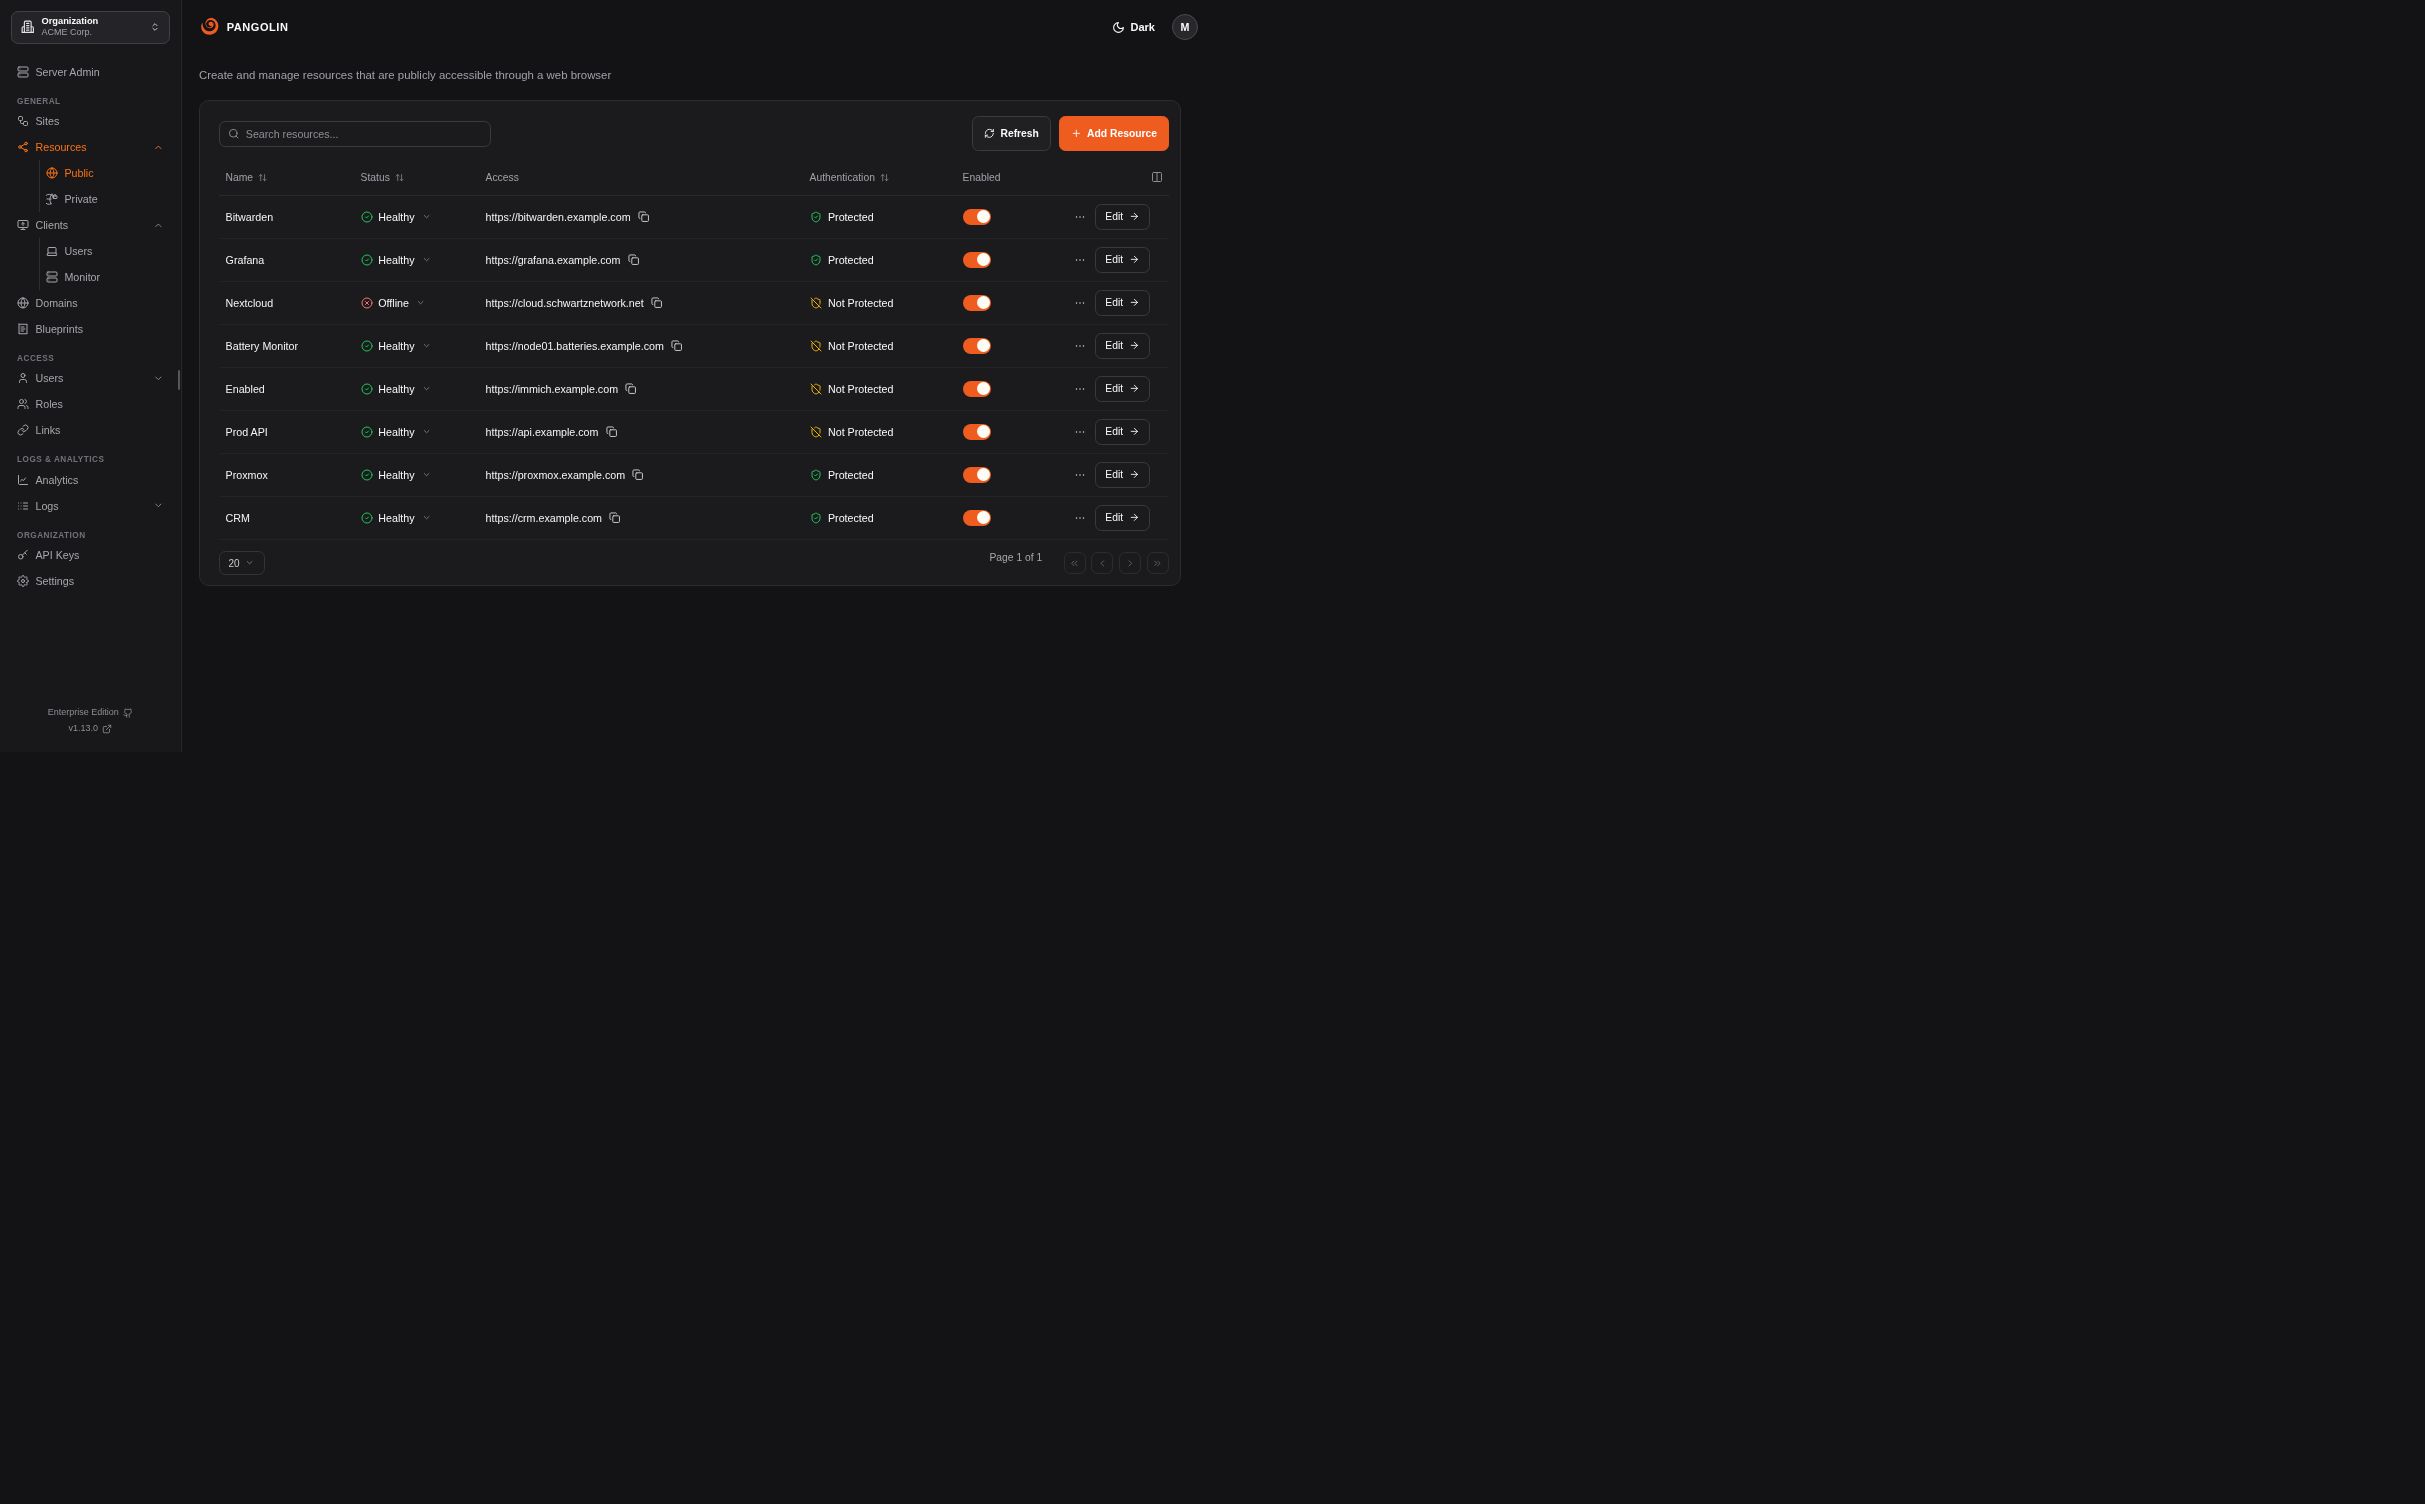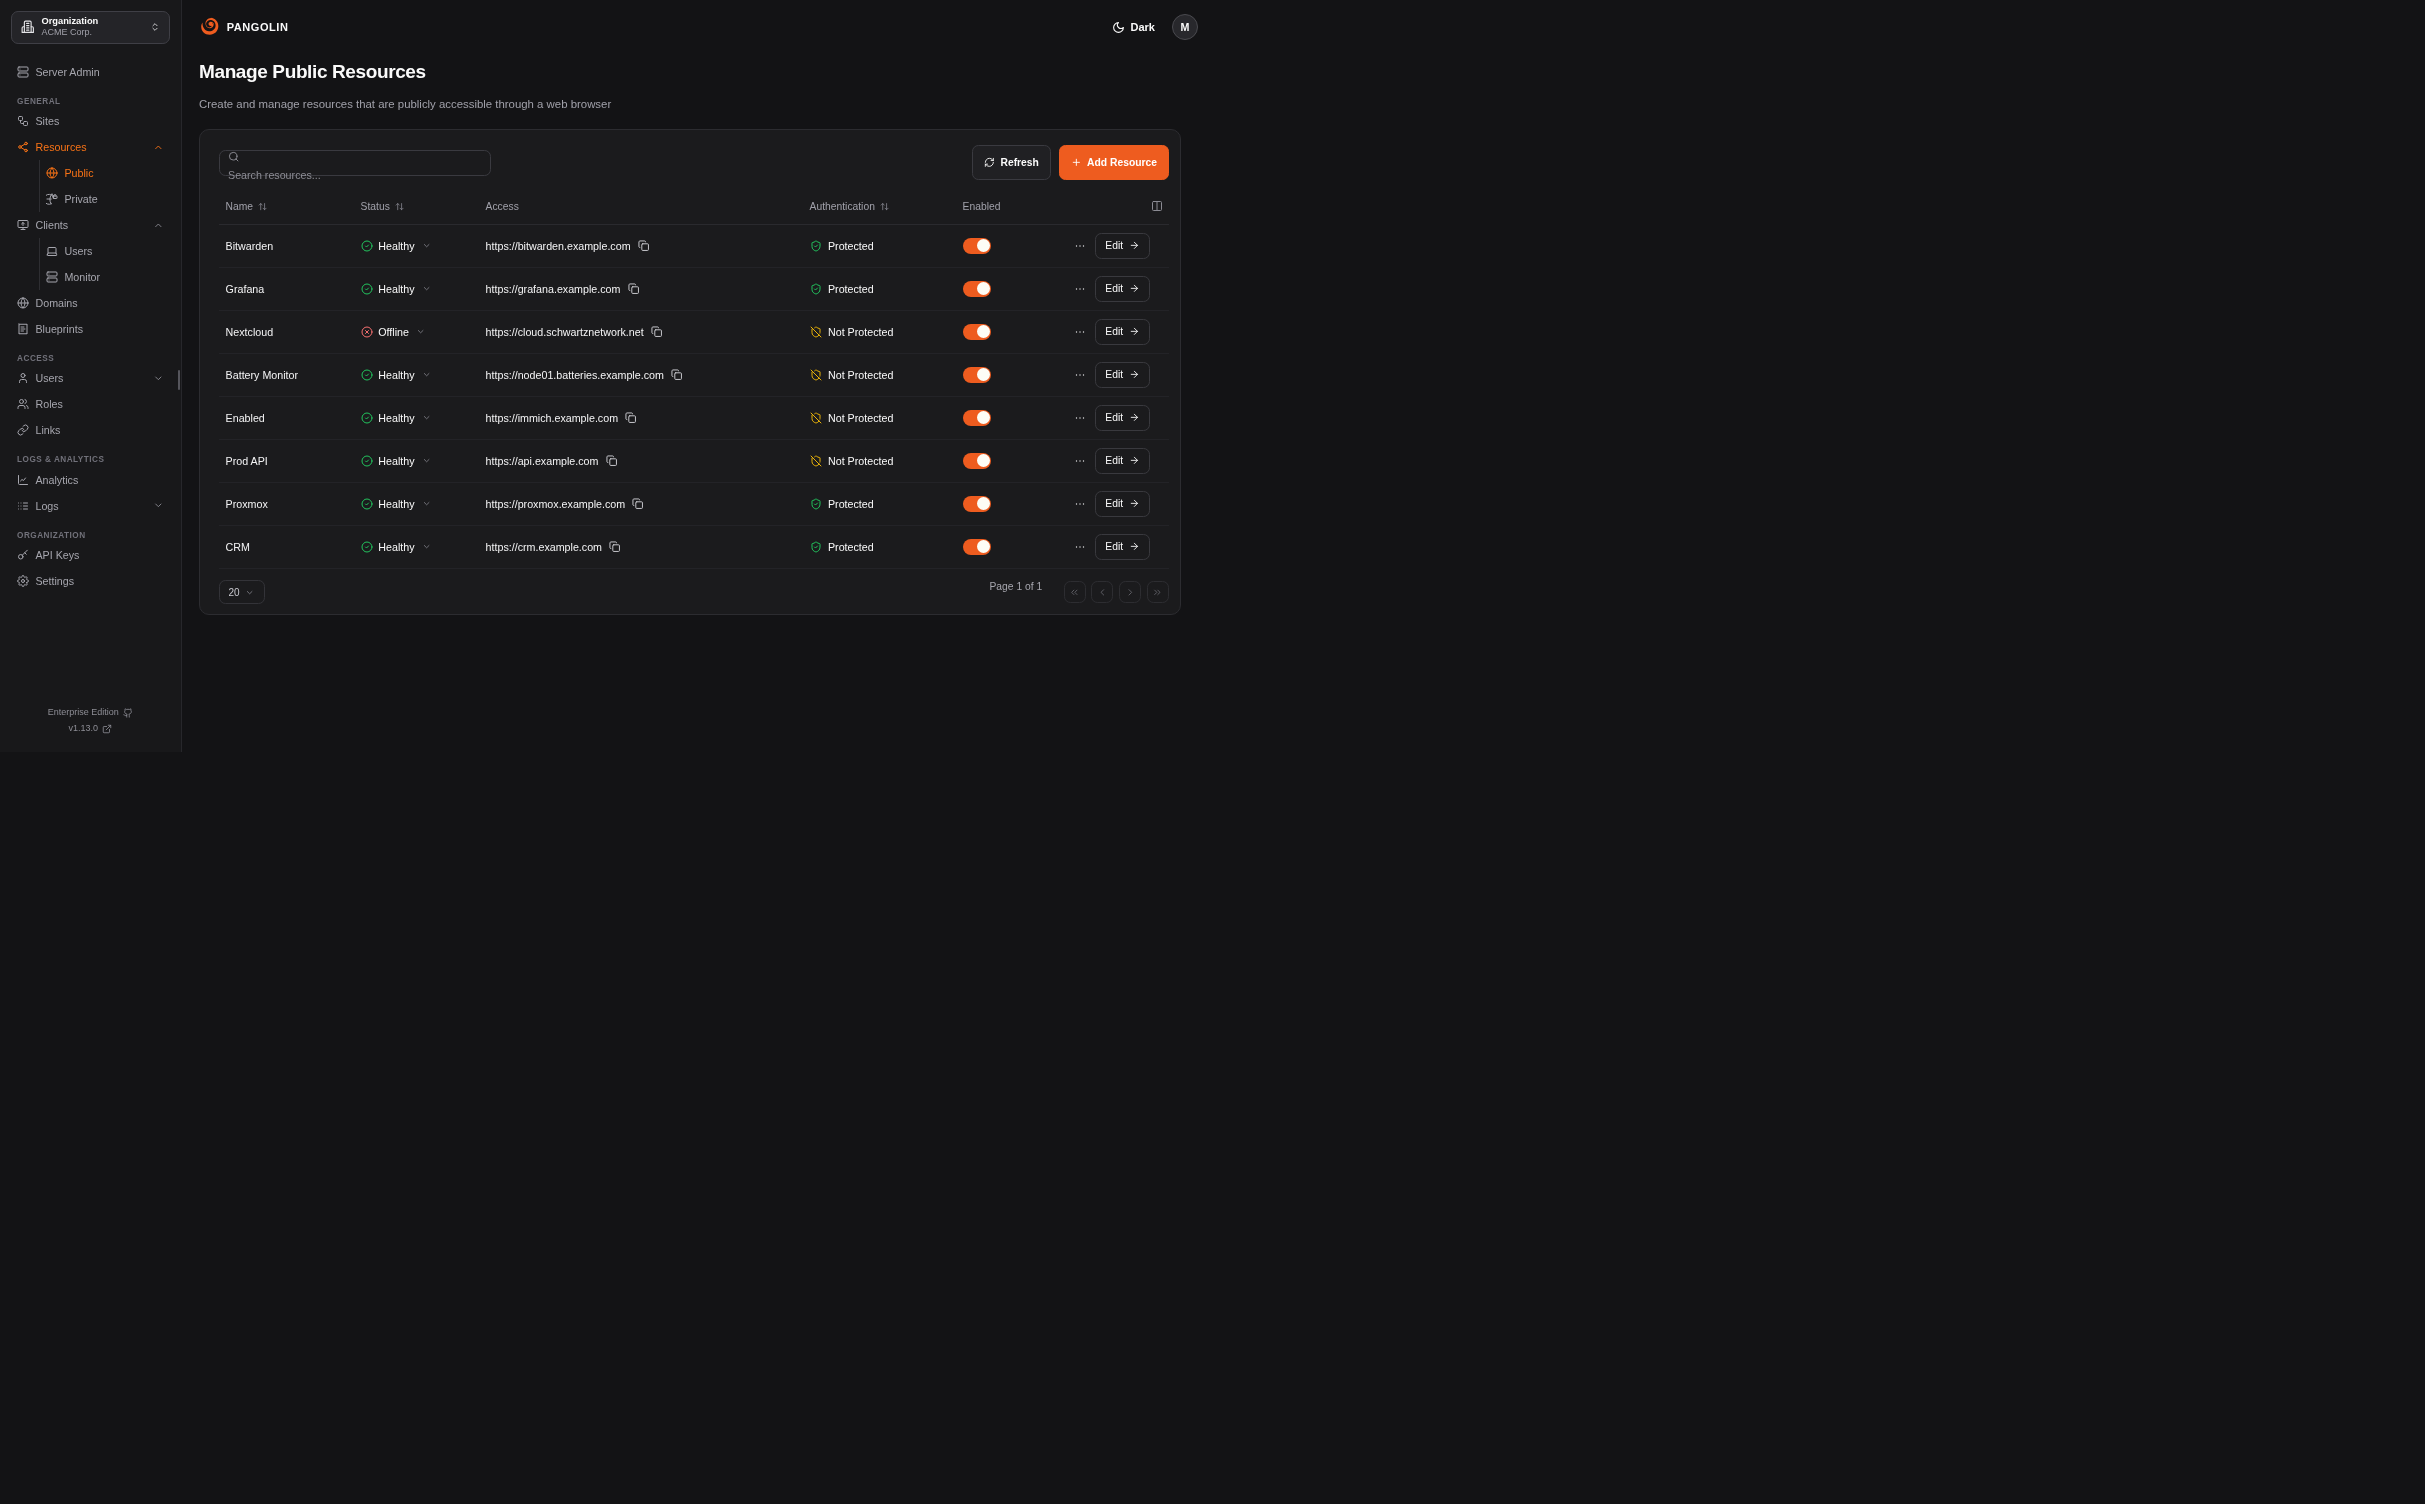--- a/index.html
+++ b/index.html
@@ -96,21 +96,21 @@
   .page-subtitle{font-size:11.4px;color:var(--txt-2);margin-top:15px}
 
   .card{
     margin-top:18.5px;background:var(--card-bg);border:0.7px solid var(--border);
     border-radius:10px;padding:15.7px 11.4px 10px 18.5px;
     display:flex;flex-direction:column;flex-shrink:0;
   }
   .toolbar{display:flex;align-items:center;justify-content:space-between}
   .search-box{
     width:272px;height:26px;border:0.7px solid var(--border-input);border-radius:6.4px;
-    display:flex;gap:6.4px;padding:0 8.5px;color:var(--txt-3);flex-direction:column;
+    display:flex;align-items:center;gap:6.4px;padding:0 8.5px;color:var(--txt-3);
   }
   .search-box .ic{width:11.4px;height:11.4px;flex-shrink:0}
   .search-box input{
     background:none;border:none;outline:none;color:#e4e4e7;font-size:10.7px;width:100%;
     font-family:inherit;
   }
   .search-box input::placeholder{color:var(--txt-3)}
   .toolbar-btns{display:flex;align-items:center;gap:8.5px}
   .btn{
     height:35px;border-radius:6.4px;display:inline-flex;align-items:center;gap:5.7px;
@@ -468,21 +468,20 @@
             </svg>
           </span>
         <span>Dark</span>
       </div>
       <div class="avatar">
         <span>M</span>
       </div>
     </div>
   </div>
 
-  <h1 class="page-title">Manage Public Resources</h1>
   <div class="page-subtitle">Create and manage resources that are publicly accessible through a web browser</div>
 
   <div class="card">
     <div class="toolbar">
       <div class="search-box">
         <span>
             <svg class="ic" viewBox="0 0 24 24">
               <circle cx="11" cy="11" r="8"></circle>
               <path d="m21 21-4.3-4.3"></path>
             </svg>

